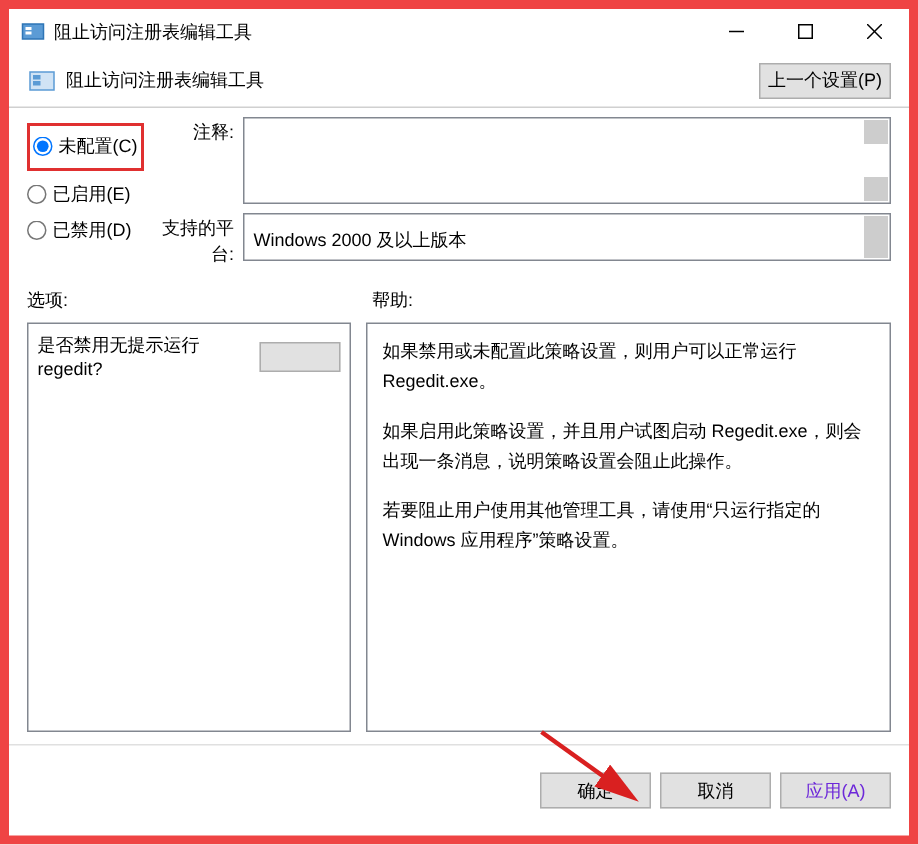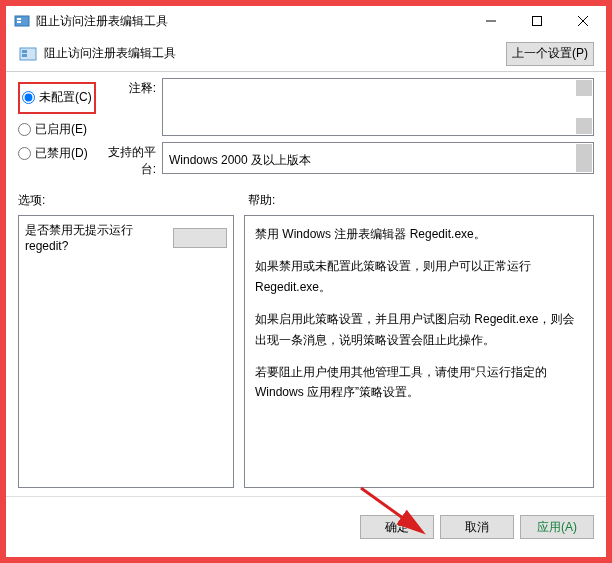--- a/index.html
+++ b/index.html
@@ -41,21 +41,21 @@
     .options-panel { width: 216px; border: 1px solid #828790; background: #fff; padding: 6px; }
     .option-row { display: flex; align-items: center; gap: 4px; }
     .option-text { font-size: 12px; }
     .option-dropdown { width: 58px; height: 20px; background: #e1e1e1; border: 1px solid #adadad; }
     
     .help-panel { flex: 1; border: 1px solid #828790; background: #fff; padding: 8px 10px; font-size: 12px; line-height: 1.7; overflow: hidden; }
     .help-panel p { margin-bottom: 12px; }
     
     .footer { height: 61px; display: flex; align-items: center; justify-content: flex-end; padding: 0 12px; gap: 6px; border-top: 1px solid #e0e0e0; position: relative; }
     .footer-btn { width: 74px; height: 24px; font-size: 12px; background: #e1e1e1; border: 1px solid #adadad; cursor: pointer; }
-    .footer-btn.disabled { color: #15803d; cursor: default; }
+    .footer-btn.disabled { color: #6d28d9; cursor: default; }
     
     .arrow { position: absolute; left: 350px; bottom: 14px; pointer-events: none; }
   </style>
 </head>
 <body>
 
 <div class="window">
 
   <div class="titlebar">
     <span class="titlebar-icon">
@@ -143,21 +143,20 @@
   </div>
 
   <div class="columns-body">
     <div class="options-panel">
       <div class="option-row">
         <span class="option-text">是否禁用无提示运行 regedit?</span>
         <div class="option-dropdown"></div>
       </div>
     </div>
     <div class="help-panel">
-      <p>禁用 Windows 注册表编辑器 Regedit.exe。</p>
       <p>如果禁用或未配置此策略设置，则用户可以正常运行 Regedit.exe。</p>
       <p>如果启用此策略设置，并且用户试图启动 Regedit.exe，则会出现一条消息，说明策略设置会阻止此操作。</p>
       <p>若要阻止用户使用其他管理工具，请使用“只运行指定的 Windows 应用程序”策略设置。</p>
     </div>
   </div>
 
   <div class="footer">
     <svg class="arrow" width="80" height="60">
       <defs>
           <marker id="ah" markerWidth="10" markerHeight="10" refX="8" refY="3" orient="auto">

